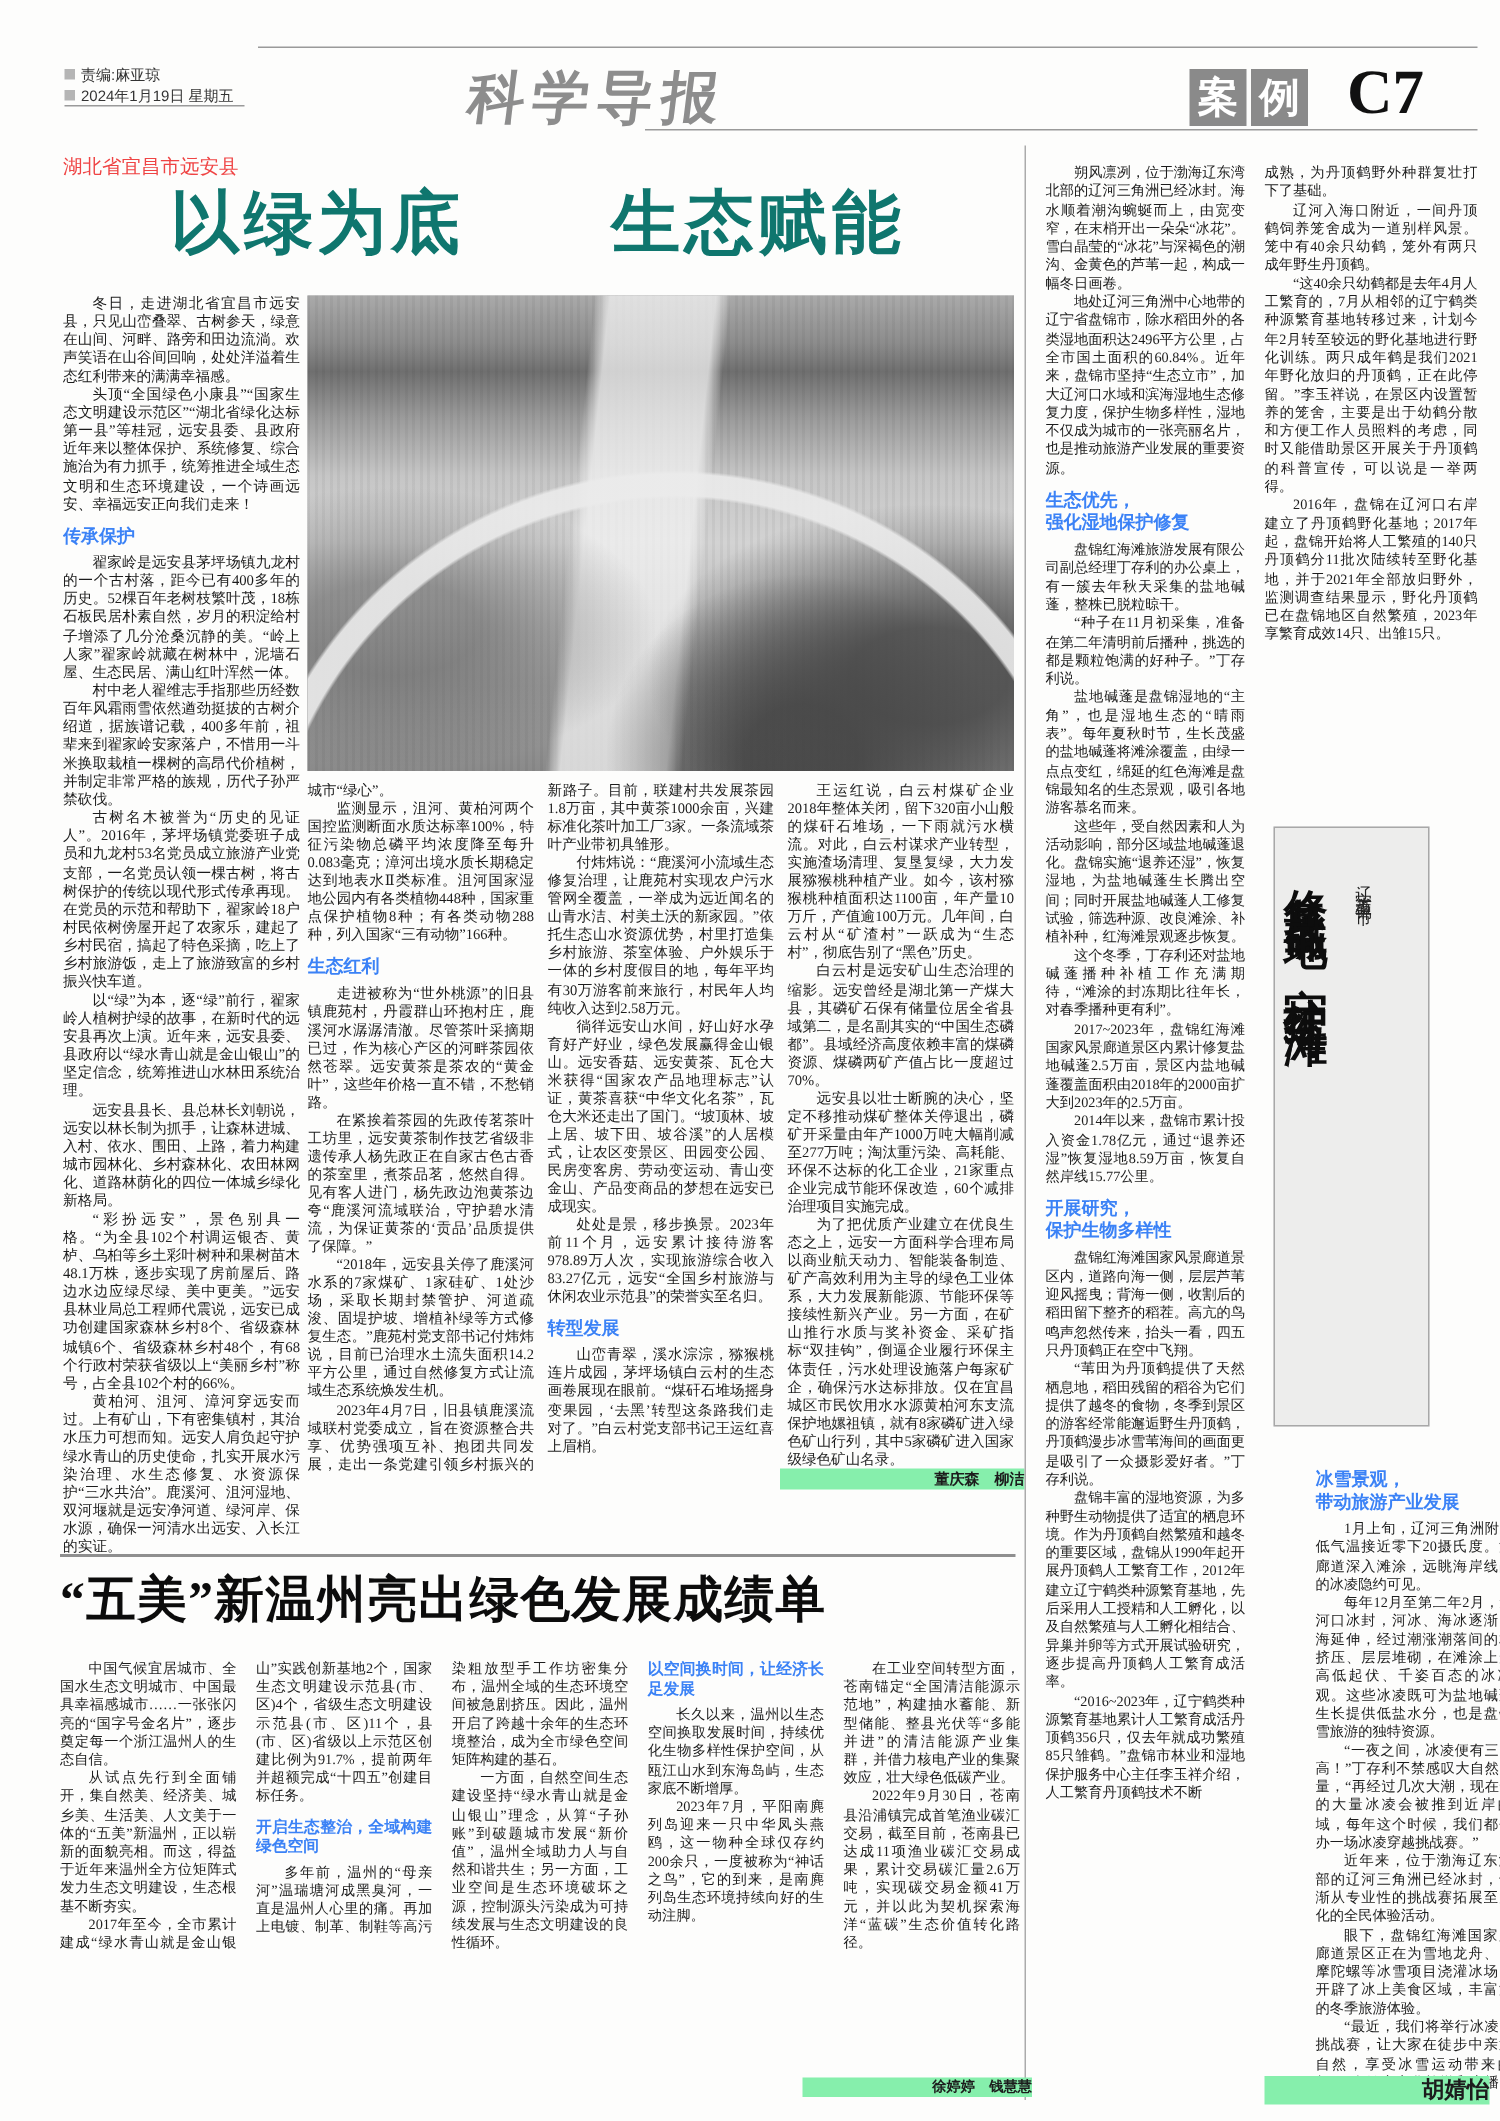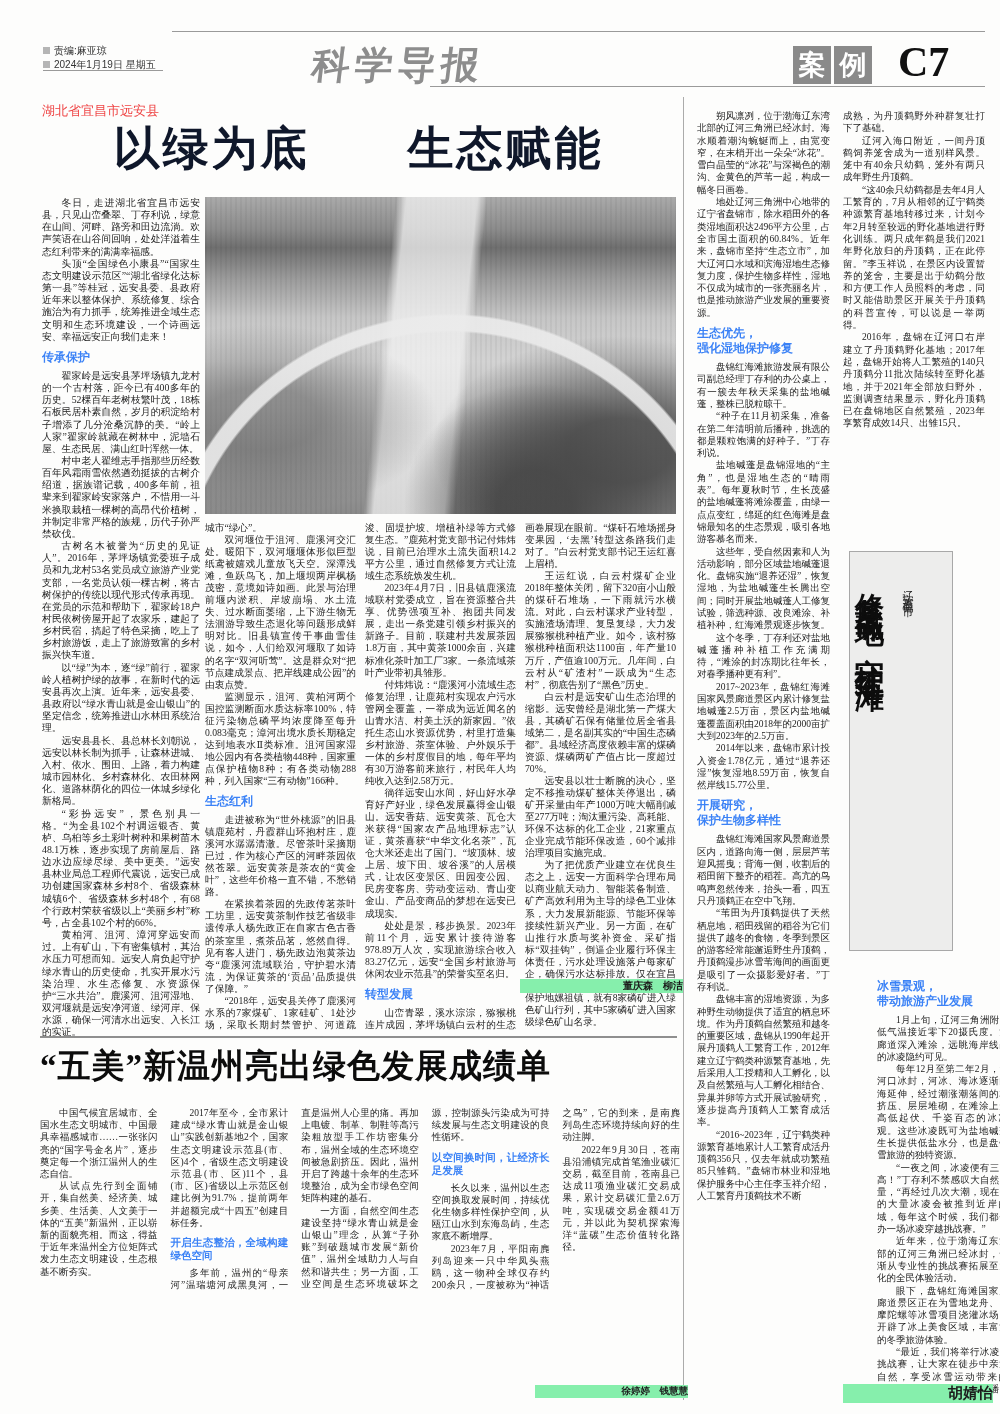--- a/index.html
+++ b/index.html
@@ -13,21 +13,21 @@
   .masthead{position:absolute;left:312px;top:40px;font-size:38px;font-weight:bold;color:#8d8d8d;
             letter-spacing:5px;transform:skewX(-7deg);font-family:"Liberation Serif",serif;}
   .secbox{position:absolute;top:46px;width:38px;height:38px;background:#8a8a8a;color:#fff;
           font-weight:bold;font-size:27px;text-align:center;line-height:38px;font-family:"Liberation Serif",serif;}
   .pageno{position:absolute;left:898px;top:38px;font-size:42px;font-weight:bold;
           font-family:"Liberation Serif",serif;color:#111;}
   
   .kicker1{position:absolute;left:42px;top:102px;font-size:13px;color:#ef4444;}
   .headline1{position:absolute;left:40px;top:118px;width:637px;text-align:center;
              font-family:"Liberation Sans",sans-serif;font-weight:bold;font-size:46px;
-             letter-spacing:3px;color:#0f172a;white-space:nowrap;}
+             letter-spacing:3px;color:#0f766e;white-space:nowrap;}
   .photo{position:absolute;left:205px;top:197px;width:471px;height:317px;
          background:
           radial-gradient(circle at 52% 128%, transparent 57%, rgba(235,235,235,.9) 57.5% 60.5%, transparent 61%),
           radial-gradient(ellipse at 88% 80%, rgba(72,72,72,.85) 0 9%, transparent 32%),
           radial-gradient(ellipse at 70% 97%, rgba(60,60,60,.8) 0 8%, transparent 28%),
           radial-gradient(ellipse at 12% 70%, rgba(90,90,90,.5) 0 10%, transparent 30%),
           linear-gradient(96deg, transparent 38%, rgba(242,242,242,.75) 40% 54%, transparent 56%),
           repeating-linear-gradient(90deg, rgba(0,0,0,.045) 0 2px, transparent 2px 5px),
           linear-gradient(180deg,#aaa 0%,#8c8c8c 10%,#6f6f6f 16%,#9c9c9c 26%,#c6c6c6 38%,#d3d3d3 52%,#bfbfbf 66%,#a0a0a0 82%,#8a8a8a 100%);
          background-color:#b5b5b5;}
@@ -75,34 +75,33 @@
   </div>
   <div class="masthead">科学导报</div>
   <div class="secbox" style="left:793px;">案</div>
   <div class="secbox" style="left:834px;">例</div>
   <div class="pageno">C7</div>
 
   <div class="kicker1">湖北省宜昌市远安县</div>
   <div class="headline1">以绿为底　　生态赋能</div>
   <div class="photo" title="远安县乡村田园山水航拍图"></div>
   <div class="body-col col1">
-      <p class="para">冬日，走进湖北省宜昌市远安县，只见山峦叠翠、丁存利说，绿意在山间、河畔、路旁和田边流淌。欢声笑语在山谷间回响，处处洋溢着生态红利带来的满满幸福感。</p>
+      <p class="para">冬日，走进湖北省宜昌市远安县，只见山峦叠翠、古树参天，绿意在山间、河畔、路旁和田边流淌。欢声笑语在山谷间回响，处处洋溢着生态红利带来的满满幸福感。</p>
       <p class="para">头顶“全国绿色小康县”“国家生态文明建设示范区”“湖北省绿化达标第一县”等桂冠，远安县委、县政府近年来以整体保护、系统修复、综合施治为有力抓手，统筹推进全域生态文明和生态环境建设，一个诗画远安、幸福远安正向我们走来！</p>
       <div class="subhead">传承保护</div>
       <p class="para">翟家岭是远安县茅坪场镇九龙村的一个古村落，距今已有400多年的历史。52棵百年老树枝繁叶茂，18栋石板民居朴素自然，岁月的积淀给村子增添了几分沧桑沉静的美。“岭上人家”翟家岭就藏在树林中，泥墙石屋、生态民居、满山红叶浑然一体。</p>
       <p class="para">村中老人翟维志手指那些历经数百年风霜雨雪依然遒劲挺拔的古树介绍道，据族谱记载，400多年前，祖辈来到翟家岭安家落户，不惜用一斗米换取栽植一棵树的高昂代价植树，并制定非常严格的族规，历代子孙严禁砍伐。</p>
       <p class="para">古树名木被誉为“历史的见证人”。2016年，茅坪场镇党委班子成员和九龙村53名党员成立旅游产业党支部，一名党员认领一棵古树，将古树保护的传统以现代形式传承再现。在党员的示范和帮助下，翟家岭18户村民依树傍屋开起了农家乐，建起了乡村民宿，搞起了特色采摘，吃上了乡村旅游饭，走上了旅游致富的乡村振兴快车道。</p>
       <p class="para">以“绿”为本，逐“绿”前行，翟家岭人植树护绿的故事，在新时代的远安县再次上演。近年来，远安县委、县政府以“绿水青山就是金山银山”的坚定信念，统筹推进山水林田系统治理。</p>
       <p class="para">远安县县长、县总林长刘朝说，远安以林长制为抓手，让森林进城、入村、依水、围田、上路，着力构建城市园林化、乡村森林化、农田林网化、道路林荫化的四位一体城乡绿化新格局。</p>
       <p class="para">“彩扮远安”，景色别具一格。“为全县102个村调运银杏、黄栌、乌桕等乡土彩叶树种和果树苗木48.1万株，逐步实现了房前屋后、路边水边应绿尽绿、美中更美。”远安县林业局总工程师代震说，远安已成功创建国家森林乡村8个、省级森林城镇6个、省级森林乡村48个，有68个行政村荣获省级以上“美丽乡村”称号，占全县102个村的66%。</p>
       <p class="para">黄柏河、沮河、漳河穿远安而过。上有矿山，下有密集镇村，其治水压力可想而知。远安人肩负起守护绿水青山的历史使命，扎实开展水污染治理、水生态修复、水资源保护“三水共治”。鹿溪河、沮河湿地、双河堰就是远安净河道、绿河岸、保水源，确保一河清水出远安、入长江的实证。</p>
     </div>
   <div class="body-col cols234">
       <p class="para cont">城市“绿心”。</p>
-      <p class="para">双河堰位于沮河、鹿溪河交汇处。暖阳下，双河堰堰体形似巨型纸鸢被嬉戏儿童放飞天空。深潭浅滩，鱼跃鸟飞，加上堰坝两岸枫杨茂密，意境如诗如画。此景与治理前堰内淤积、岸坡崩塌、水土流失、过水断面萎缩，上下游生物无法洄游导致生态退化等问题形成鲜明对比。旧县镇宣传干事曲雪佳说，如今，人们给双河堰取了如诗的名字“双河听莺”。这是群众对“把节点建成景点、把岸线建成公园”的由衷点赞。</p>
       <p class="para">监测显示，沮河、黄柏河两个国控监测断面水质达标率100%，特征污染物总磷平均浓度降至每升0.083毫克；漳河出境水质长期稳定达到地表水Ⅱ类标准。沮河国家湿地公园内有各类植物448种，国家重点保护植物8种；有各类动物288种，列入国家“三有动物”166种。</p>
       <div class="subhead">生态红利</div>
       <p class="para">走进被称为“世外桃源”的旧县镇鹿苑村，丹霞群山环抱村庄，鹿溪河水潺潺清澈。尽管茶叶采摘期已过，作为核心产区的河畔茶园依然苍翠。远安黄茶是茶农的“黄金叶”，这些年价格一直不错，不愁销路。</p>
       <p class="para">在紧挨着茶园的先政传茗茶叶工坊里，远安黄茶制作技艺省级非遗传承人杨先政正在自家古色古香的茶室里，煮茶品茗，悠然自得。见有客人进门，杨先政边泡黄茶边夸“鹿溪河流域联治，守护碧水清流，为保证黄茶的‘贡品’品质提供了保障。”</p>
       <p class="para">“2018年，远安县关停了鹿溪河水系的7家煤矿、1家硅矿、1处沙场，采取长期封禁管护、河道疏浚、固堤护坡、增植补绿等方式修复生态。”鹿苑村党支部书记付炜炜说，目前已治理水土流失面积14.2平方公里，通过自然修复方式让流域生态系统焕发生机。</p>
       <p class="para">2023年4月7日，旧县镇鹿溪流域联村党委成立，旨在资源整合共享、优势强项互补、抱团共同发展，走出一条党建引领乡村振兴的新路子。目前，联建村共发展茶园1.8万亩，其中黄茶1000余亩，兴建标准化茶叶加工厂3家。一条流域茶叶产业带初具雏形。</p>
       <p class="para">付炜炜说：“鹿溪河小流域生态修复治理，让鹿苑村实现农户污水管网全覆盖，一举成为远近闻名的山青水洁、村美土沃的新家园。”依托生态山水资源优势，村里打造集乡村旅游、茶室体验、户外娱乐于一体的乡村度假目的地，每年平均有30万游客前来旅行，村民年人均纯收入达到2.58万元。</p>
       <p class="para">徜徉远安山水间，好山好水孕育好产好业，绿色发展赢得金山银山。远安香菇、远安黄茶、瓦仓大米获得“国家农产品地理标志”认证，黄茶喜获“中华文化名茶”，瓦仓大米还走出了国门。“坡顶林、坡上居、坡下田、坡谷溪”的人居模式，让农区变景区、田园变公园、民房变客房、劳动变运动、青山变金山、产品变商品的梦想在远安已成现实。</p>
       <p class="para">处处是景，移步换景。2023年前11个月，远安累计接待游客978.89万人次，实现旅游综合收入83.27亿元，远安“全国乡村旅游与休闲农业示范县”的荣誉实至名归。</p>
       <div class="subhead">转型发展</div>
@@ -163,17 +162,18 @@
   <div class="body-col cols3">
       <p class="para">中国气候宜居城市、全国水生态文明城市、中国最具幸福感城市……一张张闪亮的“国字号金名片”，逐步奠定每一个浙江温州人的生态自信。</p>
       <p class="para">从试点先行到全面铺开，集自然美、经济美、城乡美、生活美、人文美于一体的“五美”新温州，正以崭新的面貌亮相。而这，得益于近年来温州全方位矩阵式发力生态文明建设，生态根基不断夯实。</p>
       <p class="para">2017年至今，全市累计建成“绿水青山就是金山银山”实践创新基地2个，国家生态文明建设示范县(市、区)4个，省级生态文明建设示范县(市、区)11个，县(市、区)省级以上示范区创建比例为91.7%，提前两年并超额完成“十四五”创建目标任务。</p>
       <div class="subhead">开启生态整治，全域构建绿色空间</div>
       <p class="para">多年前，温州的“母亲河”温瑞塘河成黑臭河，一直是温州人心里的痛。再加上电镀、制革、制鞋等高污染粗放型手工作坊密集分布，温州全域的生态环境空间被急剧挤压。因此，温州开启了跨越十余年的生态环境整治，成为全市绿色空间矩阵构建的基石。</p>
       <p class="para">一方面，自然空间生态建设坚持“绿水青山就是金山银山”理念，从算“子孙账”到破题城市发展“新价值”，温州全域助力人与自然和谐共生；另一方面，工业空间是生态环境破坏之源，控制源头污染成为可持续发展与生态文明建设的良性循环。</p>
       <div class="subhead">以空间换时间，让经济长足发展</div>
       <p class="para">长久以来，温州以生态空间换取发展时间，持续优化生物多样性保护空间，从瓯江山水到东海岛屿，生态家底不断增厚。</p>
       <p class="para">2023年7月，平阳南麂列岛迎来一只中华凤头燕鸥，这一物种全球仅存约200余只，一度被称为“神话之鸟”，它的到来，是南麂列岛生态环境持续向好的生动注脚。</p>
+      <p class="para">在工业空间转型方面，苍南锚定“全国清洁能源示范地”，构建抽水蓄能、新型储能、整县光伏等“多能并进”的清洁能源产业集群，并借力核电产业的集聚效应，壮大绿色低碳产业。</p>
       <p class="para">2022年9月30日，苍南县沿浦镇完成首笔渔业碳汇交易，截至目前，苍南县已达成11项渔业碳汇交易成果，累计交易碳汇量2.6万吨，实现碳交易金额41万元，并以此为契机探索海洋“蓝碳”生态价值转化路径。</p>
     </div>
   <div class="byline-abs" style="left:535px;top:1385px;width:145px;font-size:9.5px;">徐婷婷　钱慧慧</div>
 
 </div>
 
 </body></html>

